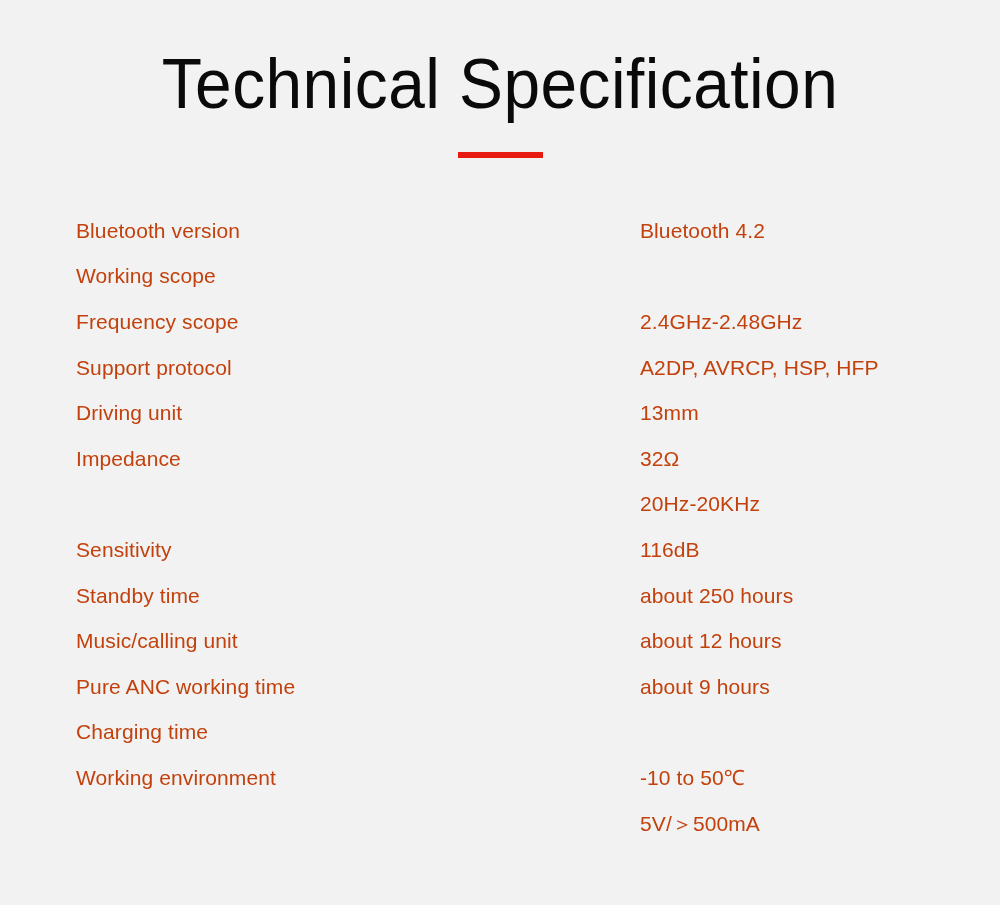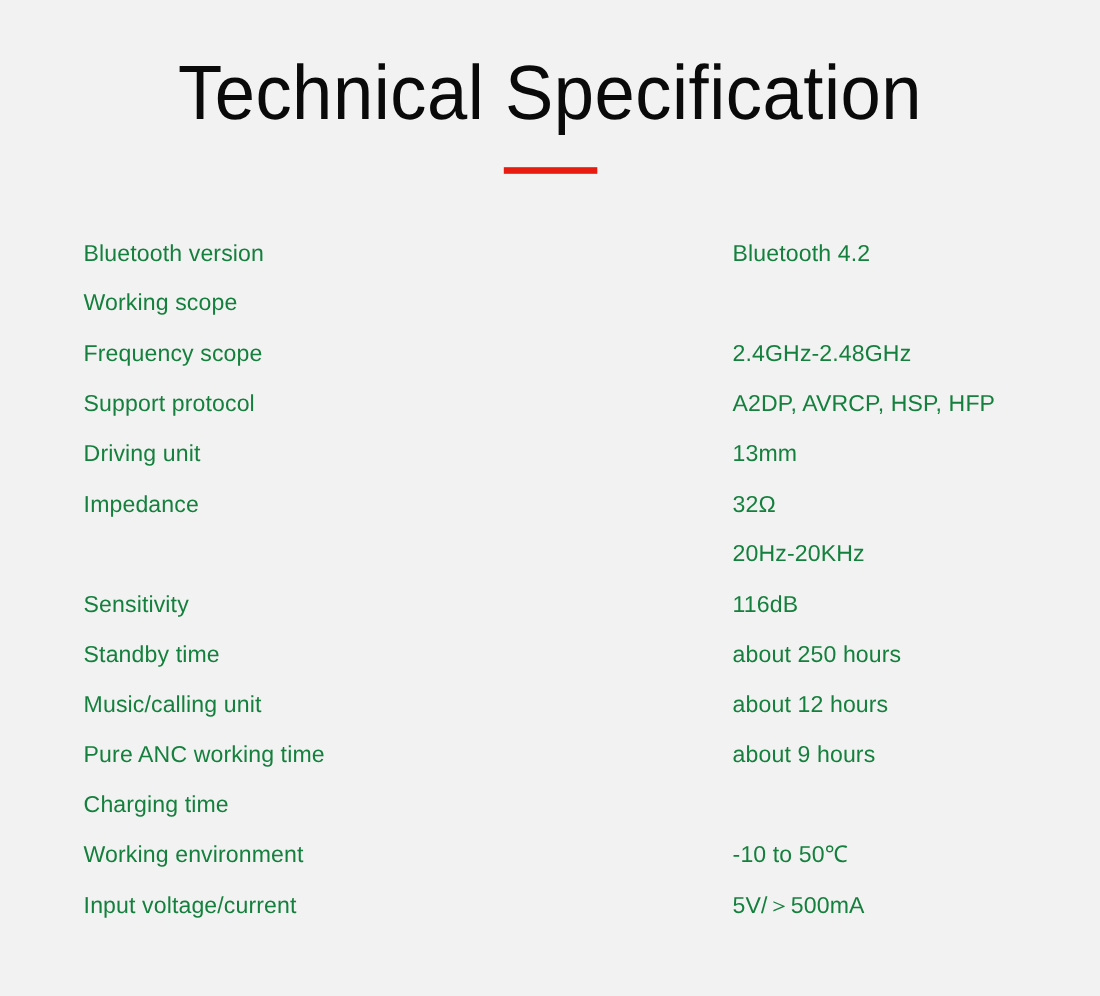--- a/index.html
+++ b/index.html
@@ -60,34 +60,34 @@
     position: relative;
     height: 45.6px;
     display: flex;
     align-items: center;
   }
   .spec-label,
   .spec-value {
     font-family: "Liberation Sans", sans-serif;
     font-size: 21px;
     font-weight: 300;
-    color: #15803d;
+    color: #c2410c;
     line-height: 28px;
     white-space: nowrap;
     letter-spacing: 0.1px;
   }
   .spec-label {
     position: absolute;
     left: 76px;
     top: 50%;
     transform: translateY(-50%);
   }
   .spec-value {
     position: absolute;
-    left: 666px;
+    left: 640px;
     top: 50%;
     transform: translateY(-50%);
   }
 </style>
 </head>
 <body>
 
 <div class="page">
 
   <div class="title-block">
@@ -140,18 +140,17 @@
         <span class="spec-value">about 9 hours</span>
       </div>
       <div class="spec-row">
         <span class="spec-label">Charging time</span>
       </div>
       <div class="spec-row">
         <span class="spec-label">Working environment</span>
         <span class="spec-value">-10 to 50℃</span>
       </div>
       <div class="spec-row">
-        <span class="spec-label">Input voltage/current</span>
         <span class="spec-value">5V/＞500mA</span>
       </div>
     </div>
 
 </div>
 
 </body></html>

